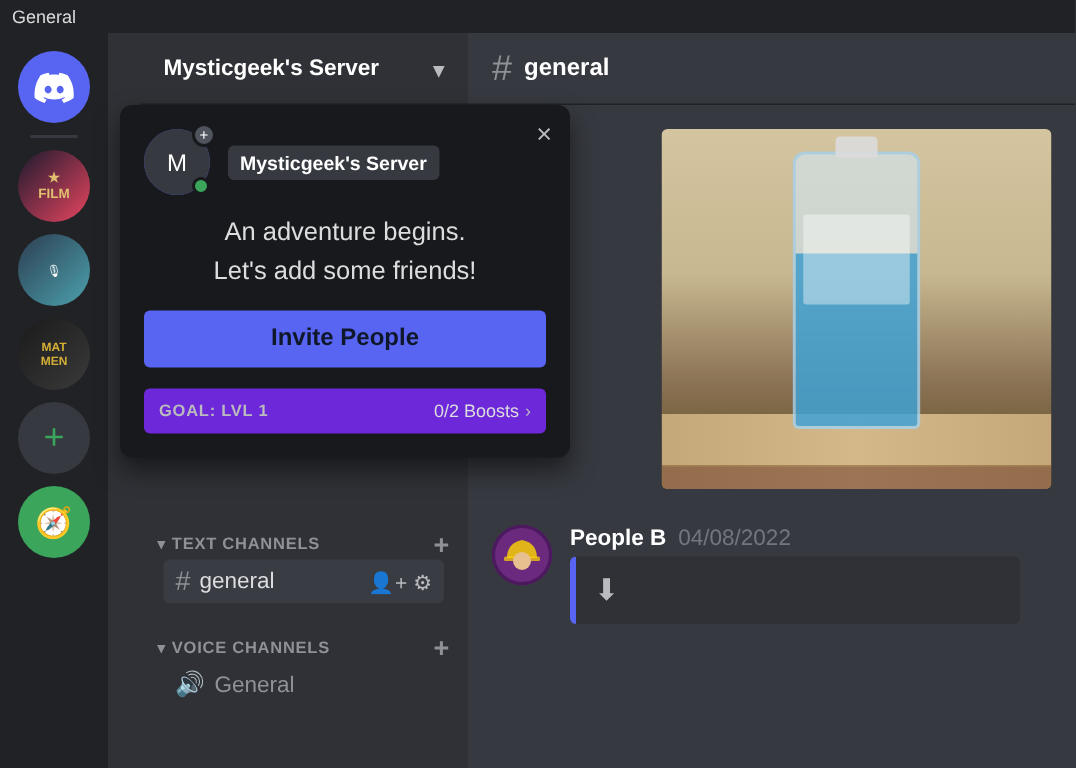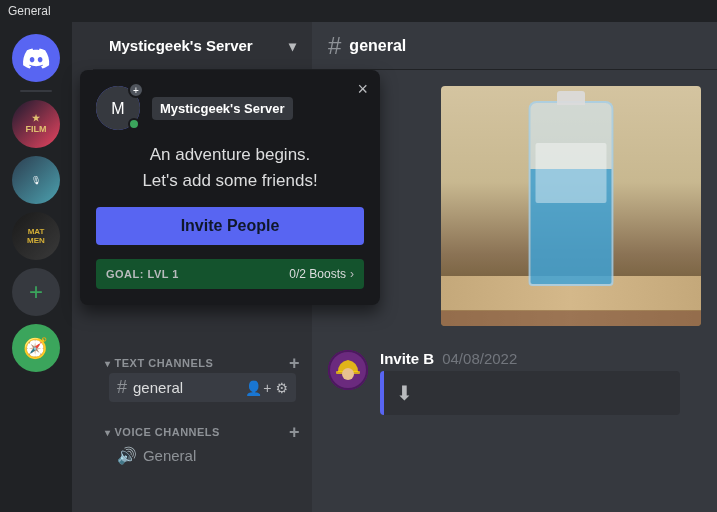--- a/index.html
+++ b/index.html
@@ -204,21 +204,21 @@
       font-weight: 600;
       cursor: pointer;
       margin-bottom: 14px;
     }
 
     .boost-goal {
       display: flex;
       align-items: center;
       justify-content: space-between;
       padding: 8px 10px;
-      background: #14532d;
+      background: #6d28d9;
       border-radius: 4px;
       cursor: pointer;
       gap: 38px;
     }
 
     .boost-goal-label {
       font-size: 11px;
       font-weight: 700;
       color: #b9bbbe;
       text-transform: uppercase;
@@ -629,21 +629,21 @@
 
               <path d="M10 22 Q10 12 20 10 Q30 12 30 22" fill="#ffd700" opacity="0.8"></path>
               <rect x="8" y="21" width="24" height="3" fill="#ffd700" opacity="0.7" rx="1"></rect>
               <circle cx="20" cy="24" r="6" fill="#e8c090"></circle>
             </svg>
           </div>
         </div>
 
         <div class="message-content">
           <div class="message-meta">
-            <span class="message-author">Invite B</span>
+            <span class="message-author">People B</span>
             <span class="message-timestamp">04/08/2022</span>
           </div>
 
           <div class="file-attachment">
             <div class="download-icon">⬇</div>
           </div>
         </div>
       </div>
 
     </div>

